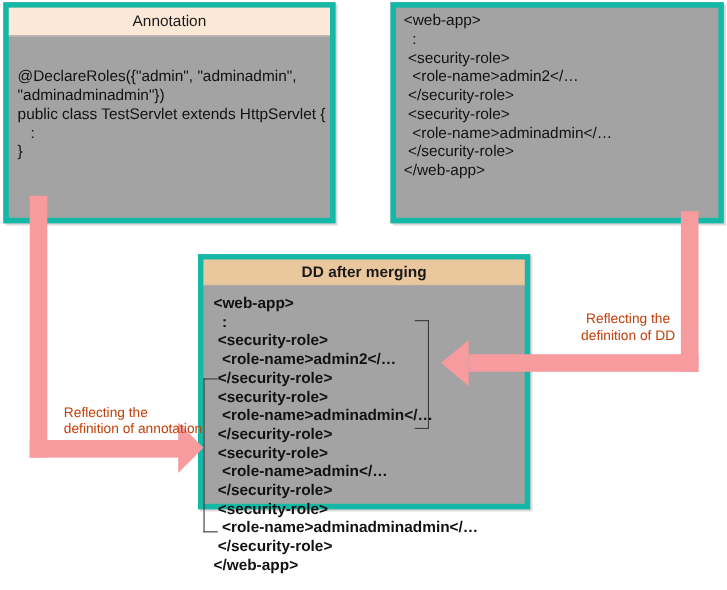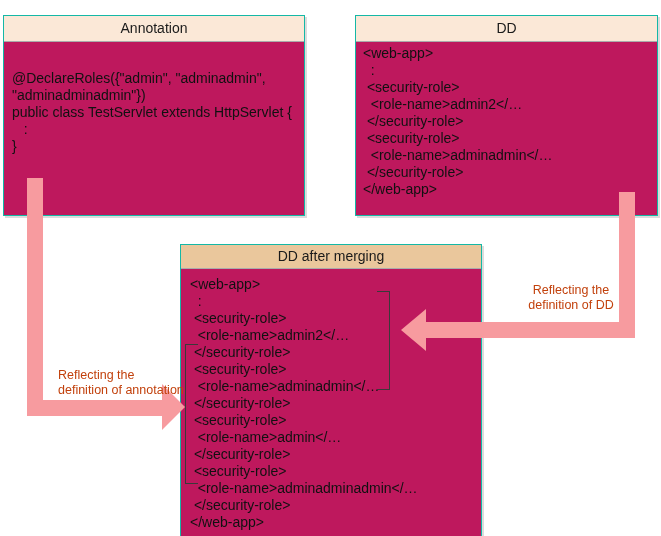--- a/index.html
+++ b/index.html
@@ -2,36 +2,36 @@
 <html><head>
 <meta charset="utf-8">
 <style>
   html,body { margin:0; padding:0; background:#ffffff; }
   * { box-sizing:border-box; }
   #canvas {
     position:relative; width:661px; height:536px; background:#ffffff;
     font-family:"Liberation Sans", sans-serif; color:#111; overflow:hidden;
   }
   .box {
-    position:absolute; background:#be185d;
-    border:1px solid #14b8a6; box-shadow:2px 2px 0 #dcdcdc; z-index:1;margin-top:13px;
+    position:absolute; background:#a3a3a3;
+    border:5px solid #14b8a6; box-shadow:2px 2px 0 #dcdcdc; z-index:1;
   }
   .box-header {
     height:26px; line-height:25px; text-align:center; font-size:14px;
     color:#1a1a1a; border-bottom:1px solid #ababab;
   }
   .hdr-light { background:#fbe8d7; }
   .hdr-dark  { background:#eac79c; }
   pre.code {
     margin:0; font-family:"Liberation Sans", sans-serif; font-size:14px;
     line-height:17px; white-space:pre; color:#111;
   }
   #annotation-box { left:3px;   top:2px;   width:302px; height:201px; }
   #dd-box         { left:355px; top:2px;   width:303px; height:201px; }
-  #merged-box     { left:180px; top:231px; width:302px; height:298px; }
+  #merged-box     { left:180px; top:231px; width:302px; height:232px;font-weight:bold; }
   #merged-box .box-header { height:24px; line-height:23px; }
   #annotation-box pre { padding:28px 8px 0 8px; }
   #dd-box pre         { padding:3px 6px 0 7px; }
   #merged-box pre     { padding:7px 6px 0 9px; }
 
   .arrow-seg { position:absolute; background:#f79b9f; z-index:3; }
   #annotation-arrow-v { left:27px;  top:178px; width:16px;  height:238px; }
   #annotation-arrow-h { left:27px;  top:400px; width:136px; height:16px; }
   #annotation-arrow-head {
     position:absolute; left:162px; top:384px; width:0; height:0; z-index:3;
@@ -73,21 +73,20 @@
   <div class="box" id="annotation-box">
     <div class="box-header hdr-light">Annotation</div>
     <pre class="code">@DeclareRoles({"admin", "adminadmin",
 "adminadminadmin"})
 public class TestServlet extends HttpServlet {
    :
 }</pre>
   </div>
 
   <div class="box" id="dd-box">
-    <div class="box-header hdr-light">DD</div>
     <pre class="code">&lt;web-app&gt;
   :
  &lt;security-role&gt;
   &lt;role-name&gt;admin2&lt;/…
  &lt;/security-role&gt;
  &lt;security-role&gt;
   &lt;role-name&gt;adminadmin&lt;/…
  &lt;/security-role&gt;
 &lt;/web-app&gt;</pre>
   </div>

